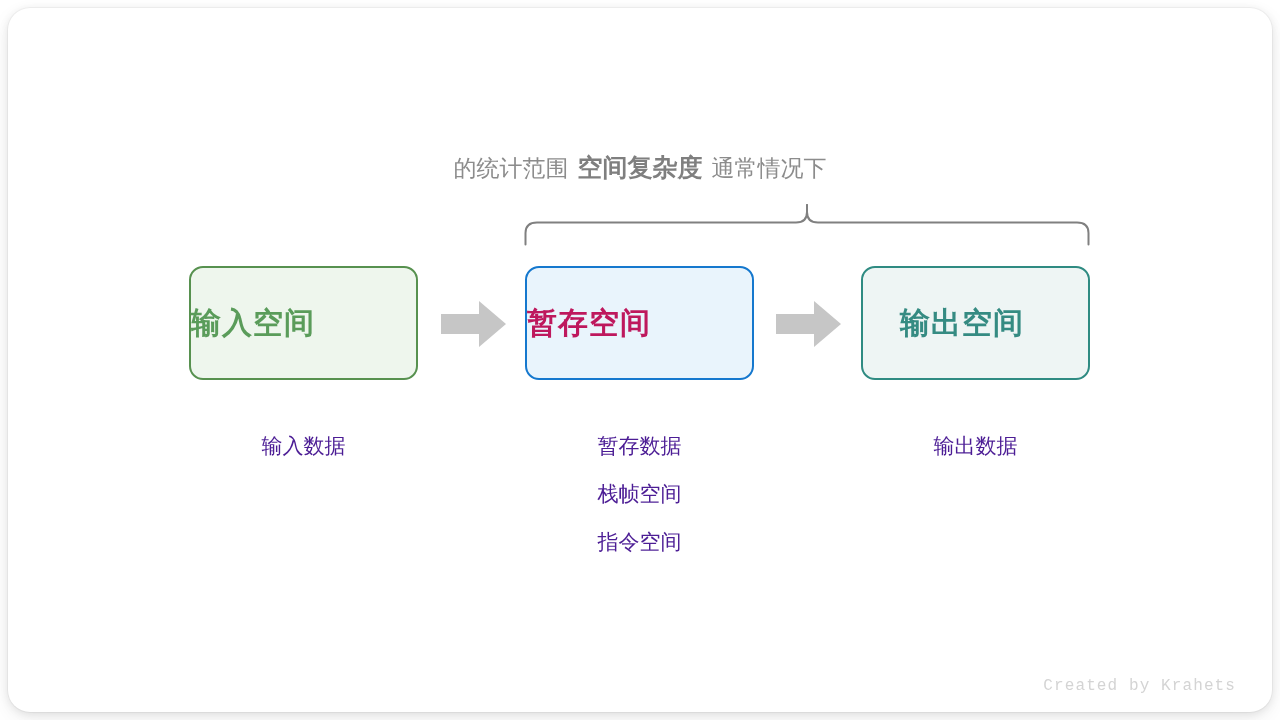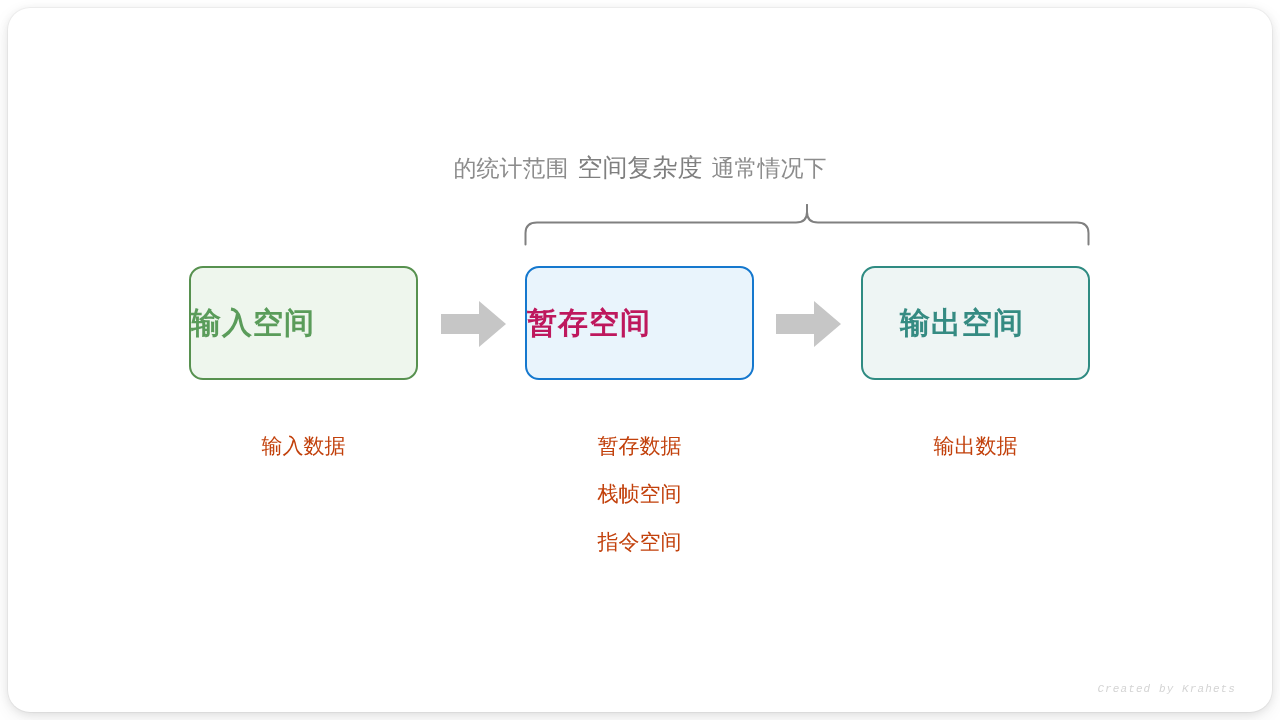--- a/index.html
+++ b/index.html
@@ -38,21 +38,21 @@
     top: 150px;
     width: 1280px;
     text-align: center;
     white-space: nowrap;
     color: #8c8c8c;
     font-size: 23px;
     line-height: 34px;
   }
   #caption .seg { display: inline-block; vertical-align: baseline; }
   #caption .strong {
-    font-weight: normal;
+    font-weight: bold;
     font-size: 25px;
     color: #7f7f7f;
     padding: 0 9px;
   }
   
   #brace-wrap {
     position: absolute;
     left: 515px;
     top: 193px;
     width: 590px;
@@ -92,39 +92,38 @@
   }
   #arrow-1 { left: 441px; }
   #arrow-2 { left: 776px; }
 
   
   .col-captions {
     position: absolute;
     top: 422px;
     width: 229px;
     text-align: center;
-    color: #c2410c;
+    color: #4c1d95;
     font-size: 21px;
   }
   .col-captions .cap-line { line-height: 48px; white-space: nowrap; }
   #caps-input  { left: 189px; }
   #caps-temp   { left: 525px; }
   #caps-output { left: 861px; }
 
   
   #credit {
     position: absolute;
     right: 44px;
     bottom: 25px;
     color: #d4d4d4;
     font-family: "Liberation Mono", "DejaVu Sans Mono", monospace;
-    font-size: 11px;
+    font-size: 16px;
     letter-spacing: 1.1px;
     white-space: nowrap;
-    font-style: italic;
   }
 </style>
 </head>
 <body>
 
 <div id="stage">
 
   <div id="card"></div>
 
   <div id="caption">

